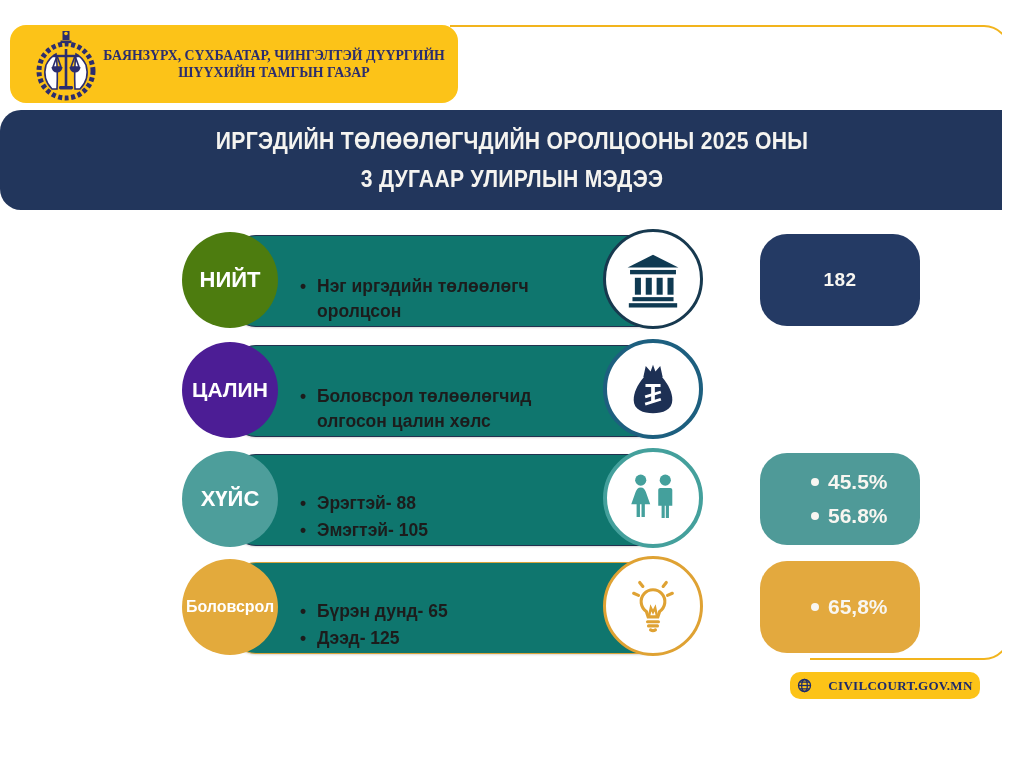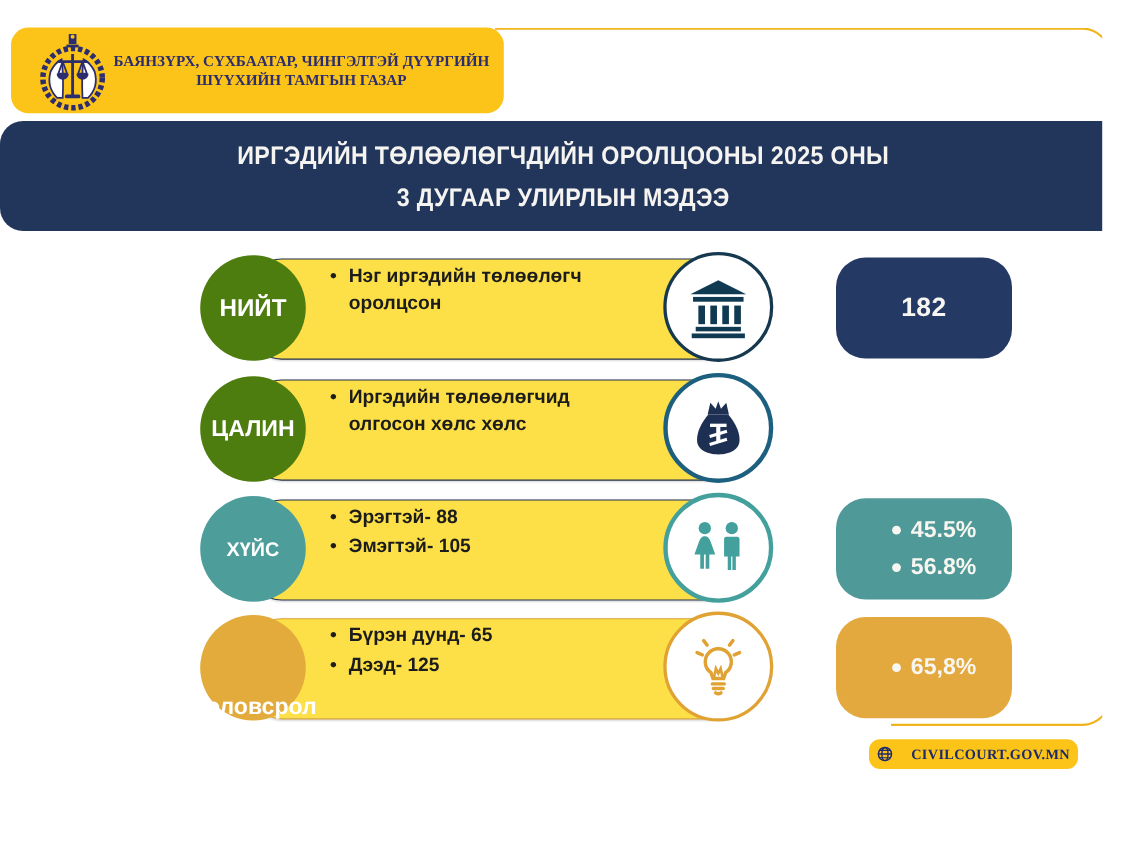--- a/index.html
+++ b/index.html
@@ -24,51 +24,51 @@
   
   .banner{position:absolute;left:0;top:110px;width:1024px;height:100px;background:#22365c;z-index:1;
     display:flex;align-items:center;justify-content:center;border-radius:21px;}
   .banner-text{color:#f5f4f0;font-weight:bold;font-size:23px;line-height:38px;text-align:center;
     letter-spacing:.3px;transform:scaleX(.92);}
 
   
   .row{position:absolute;left:0;width:1024px;height:100px;z-index:2;}
   .row1{top:232px;} .row2{top:342px;} .row3{top:451px;} .row4{top:559px;}
 
-  .info-box{position:absolute;left:230px;top:3px;width:438px;height:90px;background:#fde047;
+  .info-box{position:absolute;left:230px;top:3px;width:438px;height:90px;background:#0f766e;
     border:1.5px solid #22314f;border-radius:26px;display:flex;flex-direction:column;
-    justify-content:flex-start;box-shadow:0 1px 2px rgba(0,0,0,.15);}
+    justify-content:flex-end;box-shadow:0 1px 2px rgba(0,0,0,.15);}
   .row4 .info-box{border-color:#d8a43a;}
   .info-box ul{margin:0;padding:0 0 0 86px;list-style:none;}
   .info-box li{position:relative;max-width:235px;font-weight:bold;color:#1c1c1c;
     font-size:17.5px;line-height:25px;margin:2px 0;}
   .info-box li::before{content:"•";position:absolute;left:-17px;top:0;color:#1c1c1c;}
 
   .label-circle{position:absolute;left:182px;top:0;width:96px;height:96px;border-radius:50%;
     display:flex;align-items:center;justify-content:center;color:#fff;font-weight:bold;
     text-align:center;z-index:3;}
   .lc1{background:#4d7c0f;font-size:22px;}
-  .lc2{background:#4d7c0f;font-size:21px;}
-  .lc3{background:#4d9e9b;font-size:18px;}
-  .lc4{background:#e3aa3c;font-size:21px;align-items:flex-end;}
+  .lc2{background:#4c1d95;font-size:21px;}
+  .lc3{background:#4d9e9b;font-size:22px;}
+  .lc4{background:#e3aa3c;font-size:16px;}
 
   .icon-circle{position:absolute;left:603px;top:-3px;width:100px;height:100px;border-radius:50%;
     background:#ffffff;box-sizing:border-box;display:flex;align-items:center;justify-content:center;z-index:4;}
   .ic1{border:3.5px solid #17394f;}
   .ic2{border:4px solid #1d5f7f;}
   .ic3{border:4px solid #44a09c;}
   .ic4{border:3.5px solid #dfa233;}
 
   .value-box{position:absolute;left:760px;top:2px;width:160px;height:92px;border-radius:27px;
     color:#f8f6f1;font-weight:bold;display:flex;flex-direction:column;justify-content:center;z-index:3;}
   .vb1{background:#243a64;}
   .vb2{background:#1d5f80;}
   .vb3{background:#4f9a98;}
   .vb4{background:#e3a93e;}
-  .value-single{text-align:center;font-size:24px;letter-spacing:.5px;}
+  .value-single{text-align:center;font-size:19px;letter-spacing:.5px;}
   .vb2 .value-single{font-size:26px;}
   .value-box ul{margin:16px;padding:0 0 0 52px;list-style:none;}
   .value-box li{position:relative;font-size:21px;line-height:34px;}
   .value-box li::before{content:"";position:absolute;left:-17px;top:13px;width:8px;height:8px;
     border-radius:50%;background:#f8f6f1;}
 
   
   .footer-bar{position:absolute;left:790px;top:672px;width:190px;height:27px;background:#fcc318;
     border-radius:10px;display:flex;align-items:center;justify-content:center;gap:16px;z-index:5;}
   .footer-bar .site{font-family:"Liberation Serif",serif;font-weight:bold;font-size:13px;
@@ -137,21 +137,21 @@
       </svg>
     </div>
     <div class="value-box vb1">
       <div class="value-single">182</div>
     </div>
   </section>
 
   <section class="row row2">
     <div class="info-box">
       <ul>
-        <li>Иргэдийн төлөөлөгчид олгосон хөлс хөлс</li>
+        <li>Боловсрол төлөөлөгчид олгосон цалин хөлс</li>
       </ul>
     </div>
     <div class="label-circle lc2">
       <span>ЦАЛИН</span>
     </div>
     <div class="icon-circle ic2">
       <svg viewBox="0 0 48 48" width="58" height="58">
         <path d="M16 14 L18 5 L22 9.5 L24 4 L26 9.5 L30 5 L32 14 Z" fill="#1d3054"></path>
         <path d="M16.5 14 h15 c5.5 6.5 8.5 13 8.5 19 c0 8 -8 11 -16 11 c-8 0 -16 -3 -16 -11 c0 -6 3 -12.5 8.5 -19 z" fill="#1d3054"></path>
         <text x="24" y="35" text-anchor="middle" font-family="Liberation Sans, sans-serif" font-weight="bold" font-size="21" fill="#ffffff">T</text>

